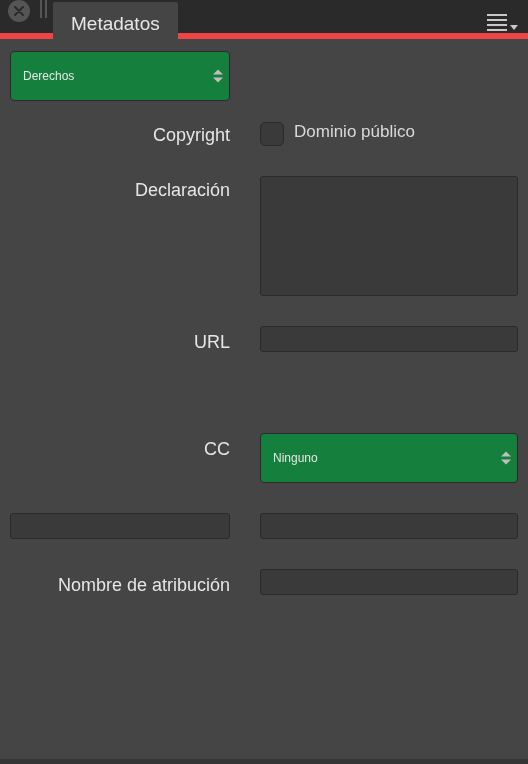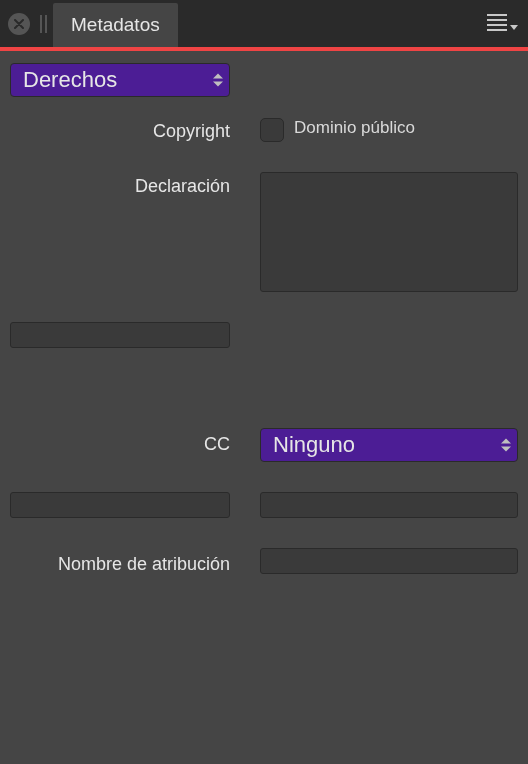--- a/index.html
+++ b/index.html
@@ -7,25 +7,25 @@
     width: 528px;
     height: 764px;
     background: #353535;
     font-family: -apple-system, BlinkMacSystemFont, "Segoe UI", Arial, sans-serif;
     font-size: 17px;
     color: #d9d9d9;
     overflow: hidden;
   }
   
   .titlebar {
-    height: 51px;
+    height: 39px;
     background: #2a2a2a;
-    border-bottom: 4px solid #ef4444;
-    display: flex;
-    align-items: center;
+    border-bottom: 6px solid #ef4444;
+    display: flex;
+    align-items: flex-start;
     position: relative;
   }
   .close-btn {
     width: 38px;
     display: flex;
     align-items: center;
     justify-content: center;
     cursor: pointer;
   }
   .close-circle {
@@ -95,29 +95,29 @@
     padding: 12px 10px 10px 10px;
     height: calc(764px - 44px);
   }
   .section-row {
     display: flex;
     align-items: center;
     margin-bottom: 20px;
   }
   .select {
     position: relative;
-    background: #4c1d95;
+    background: #15803d;
     border: 1px solid #2a2a2a;
     border-radius: 4px;
-    height: 34px;
+    height: 50px;
     display: flex;
     align-items: center;
     padding: 0 36px 0 12px;
     color: #e6e6e6;
-    font-size: 22px;
+    font-size: 12px;
     cursor: pointer;
   }
   .select.small { width: 220px; }
   .select.fill  { flex: 1; }
   .stepper {
     position: absolute;
     right: 6px; top: 50%; transform: translateY(-50%);
     display: flex; flex-direction: column; gap: 3px;
   }
   .stepper .up, .stepper .dn {
@@ -230,20 +230,21 @@
 
     <div class="label">Copyright</div>
     <div class="checkbox-row">
       <div class="checkbox"></div>
       <span>Dominio público</span>
     </div>
 
     <div class="label">Declaración</div>
     <textarea class="textarea" value="" style=""></textarea>
 
+    <div class="label center">URL</div>
     <input class="input" type="text" value="" style="">
 
     <div class="gap-row"></div>
 
     <div class="label center">CC</div>
     <div class="select fill">
       <span>Ninguno</span>
       <div class="stepper">
         <div class="up"></div>
           <div class="dn"></div>

